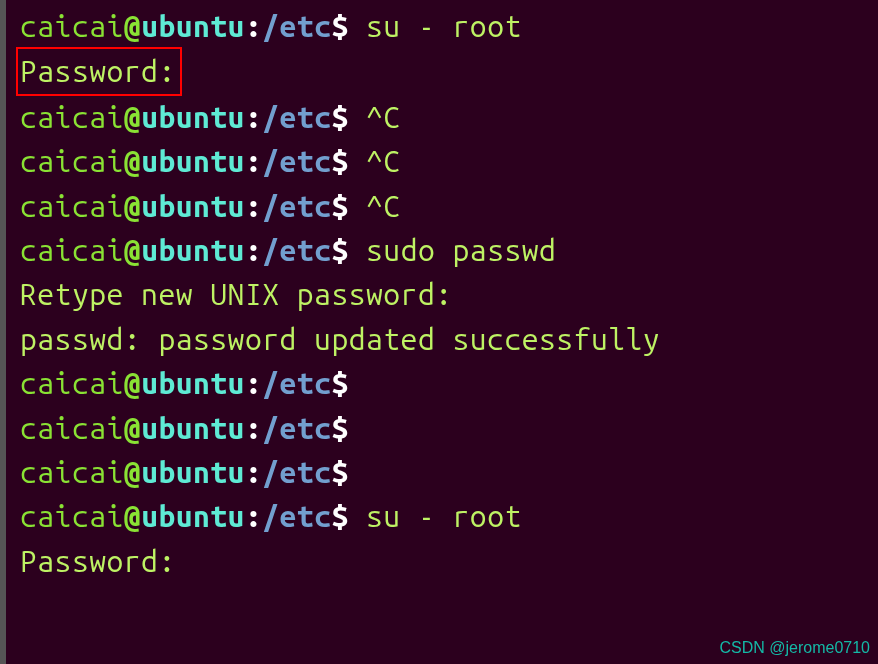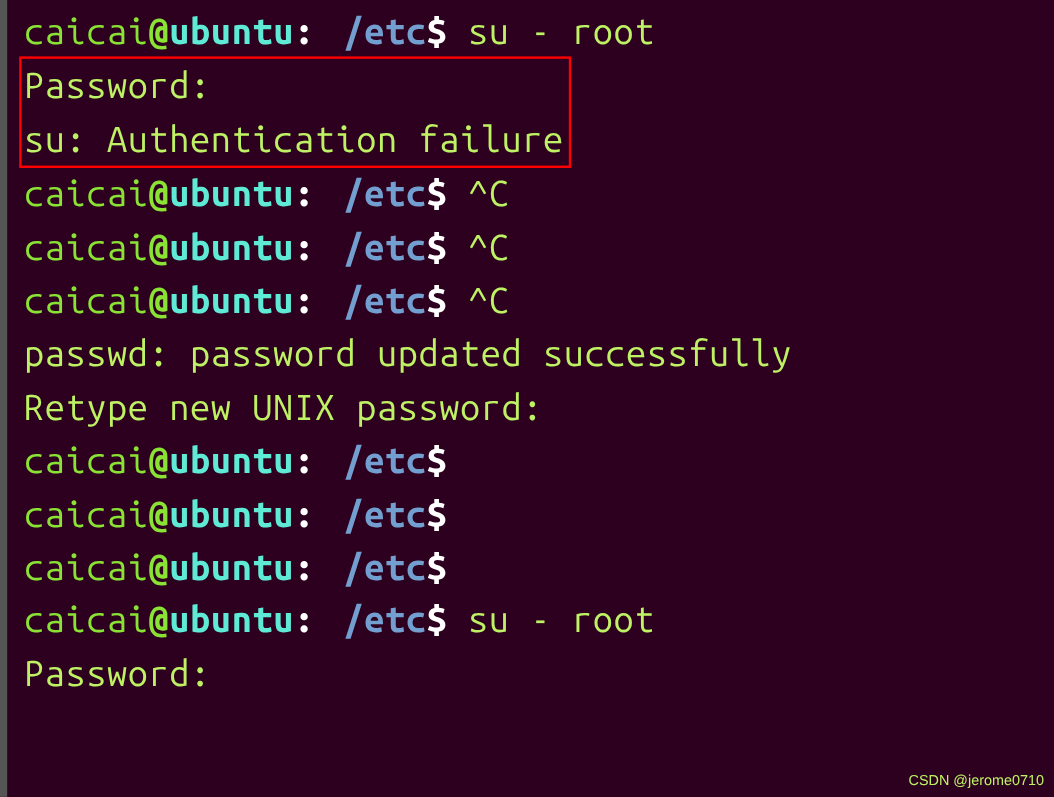--- a/index.html
+++ b/index.html
@@ -21,61 +21,61 @@
       border-left: 6px solid #555;
     }
     .line {
       white-space: pre;
       color: #ffffff;
     }
     .user { color: #8ae234; font-weight: normal; }
     .host { color: #5eead4; font-weight: bold; }
     .at   { color: #8ae234; font-weight: bold; }
     .colon{ color: #ffffff; font-weight: bold; }
-    .path { color: #729fcf; font-weight: bold; margin-left: 24px; }
+    .path { color: #729fcf; font-weight: bold; }
     .dollar{ color: #ffffff; font-weight: bold; }
     .cmd  { color: #bef264; }
     .out  { color: #bef264; }
     .box {
       border: 2px solid #ff0000;
       margin: -1px 0 -1px -4px;
       padding: 0 4px 0 2px;
       display: inline-block;
     }
     .watermark {
       position: absolute;
       bottom: 4px;
       right: 8px;
-      color: #bef264;
+      color: #14b8a6;
       font-family: Arial, sans-serif;
-      font-size: 12px;
+      font-size: 16px;
       letter-spacing: 0;
     }
   </style>
 </head>
 <body>
 
 <div>
 
 <div class="line"><span class="user">caicai</span><span class="at">@</span><span class="host">ubuntu</span><span class="colon">:</span><span class="path">/etc</span><span class="dollar">$</span><span class="cmd"> su - root</span></div>
 
 <div class="box">
 <div class="line out">Password:</div>
-<div class="line out">su: Authentication failure</div>
 </div>
 
 <div class="line"><span class="user">caicai</span><span class="at">@</span><span class="host">ubuntu</span><span class="colon">:</span><span class="path">/etc</span><span class="dollar">$</span><span class="cmd"> ^C</span></div>
 
 <div class="line"><span class="user">caicai</span><span class="at">@</span><span class="host">ubuntu</span><span class="colon">:</span><span class="path">/etc</span><span class="dollar">$</span><span class="cmd"> ^C</span></div>
 
 <div class="line"><span class="user">caicai</span><span class="at">@</span><span class="host">ubuntu</span><span class="colon">:</span><span class="path">/etc</span><span class="dollar">$</span><span class="cmd"> ^C</span></div>
 
+<div class="line"><span class="user">caicai</span><span class="at">@</span><span class="host">ubuntu</span><span class="colon">:</span><span class="path">/etc</span><span class="dollar">$</span><span class="cmd"> sudo passwd</span></div>
 
+<div class="line out">Retype new UNIX password:</div>
 <div class="line out">passwd: password updated successfully</div>
-<div class="line out">Retype new UNIX password:</div>
 
 <div class="line"><span class="user">caicai</span><span class="at">@</span><span class="host">ubuntu</span><span class="colon">:</span><span class="path">/etc</span><span class="dollar">$</span><span class="cmd"></span></div>
 
 <div class="line"><span class="user">caicai</span><span class="at">@</span><span class="host">ubuntu</span><span class="colon">:</span><span class="path">/etc</span><span class="dollar">$</span><span class="cmd"></span></div>
 
 <div class="line"><span class="user">caicai</span><span class="at">@</span><span class="host">ubuntu</span><span class="colon">:</span><span class="path">/etc</span><span class="dollar">$</span><span class="cmd"></span></div>
 
 <div class="line"><span class="user">caicai</span><span class="at">@</span><span class="host">ubuntu</span><span class="colon">:</span><span class="path">/etc</span><span class="dollar">$</span><span class="cmd"> su - root</span></div>
 
 <div class="line out">Password:</div>

